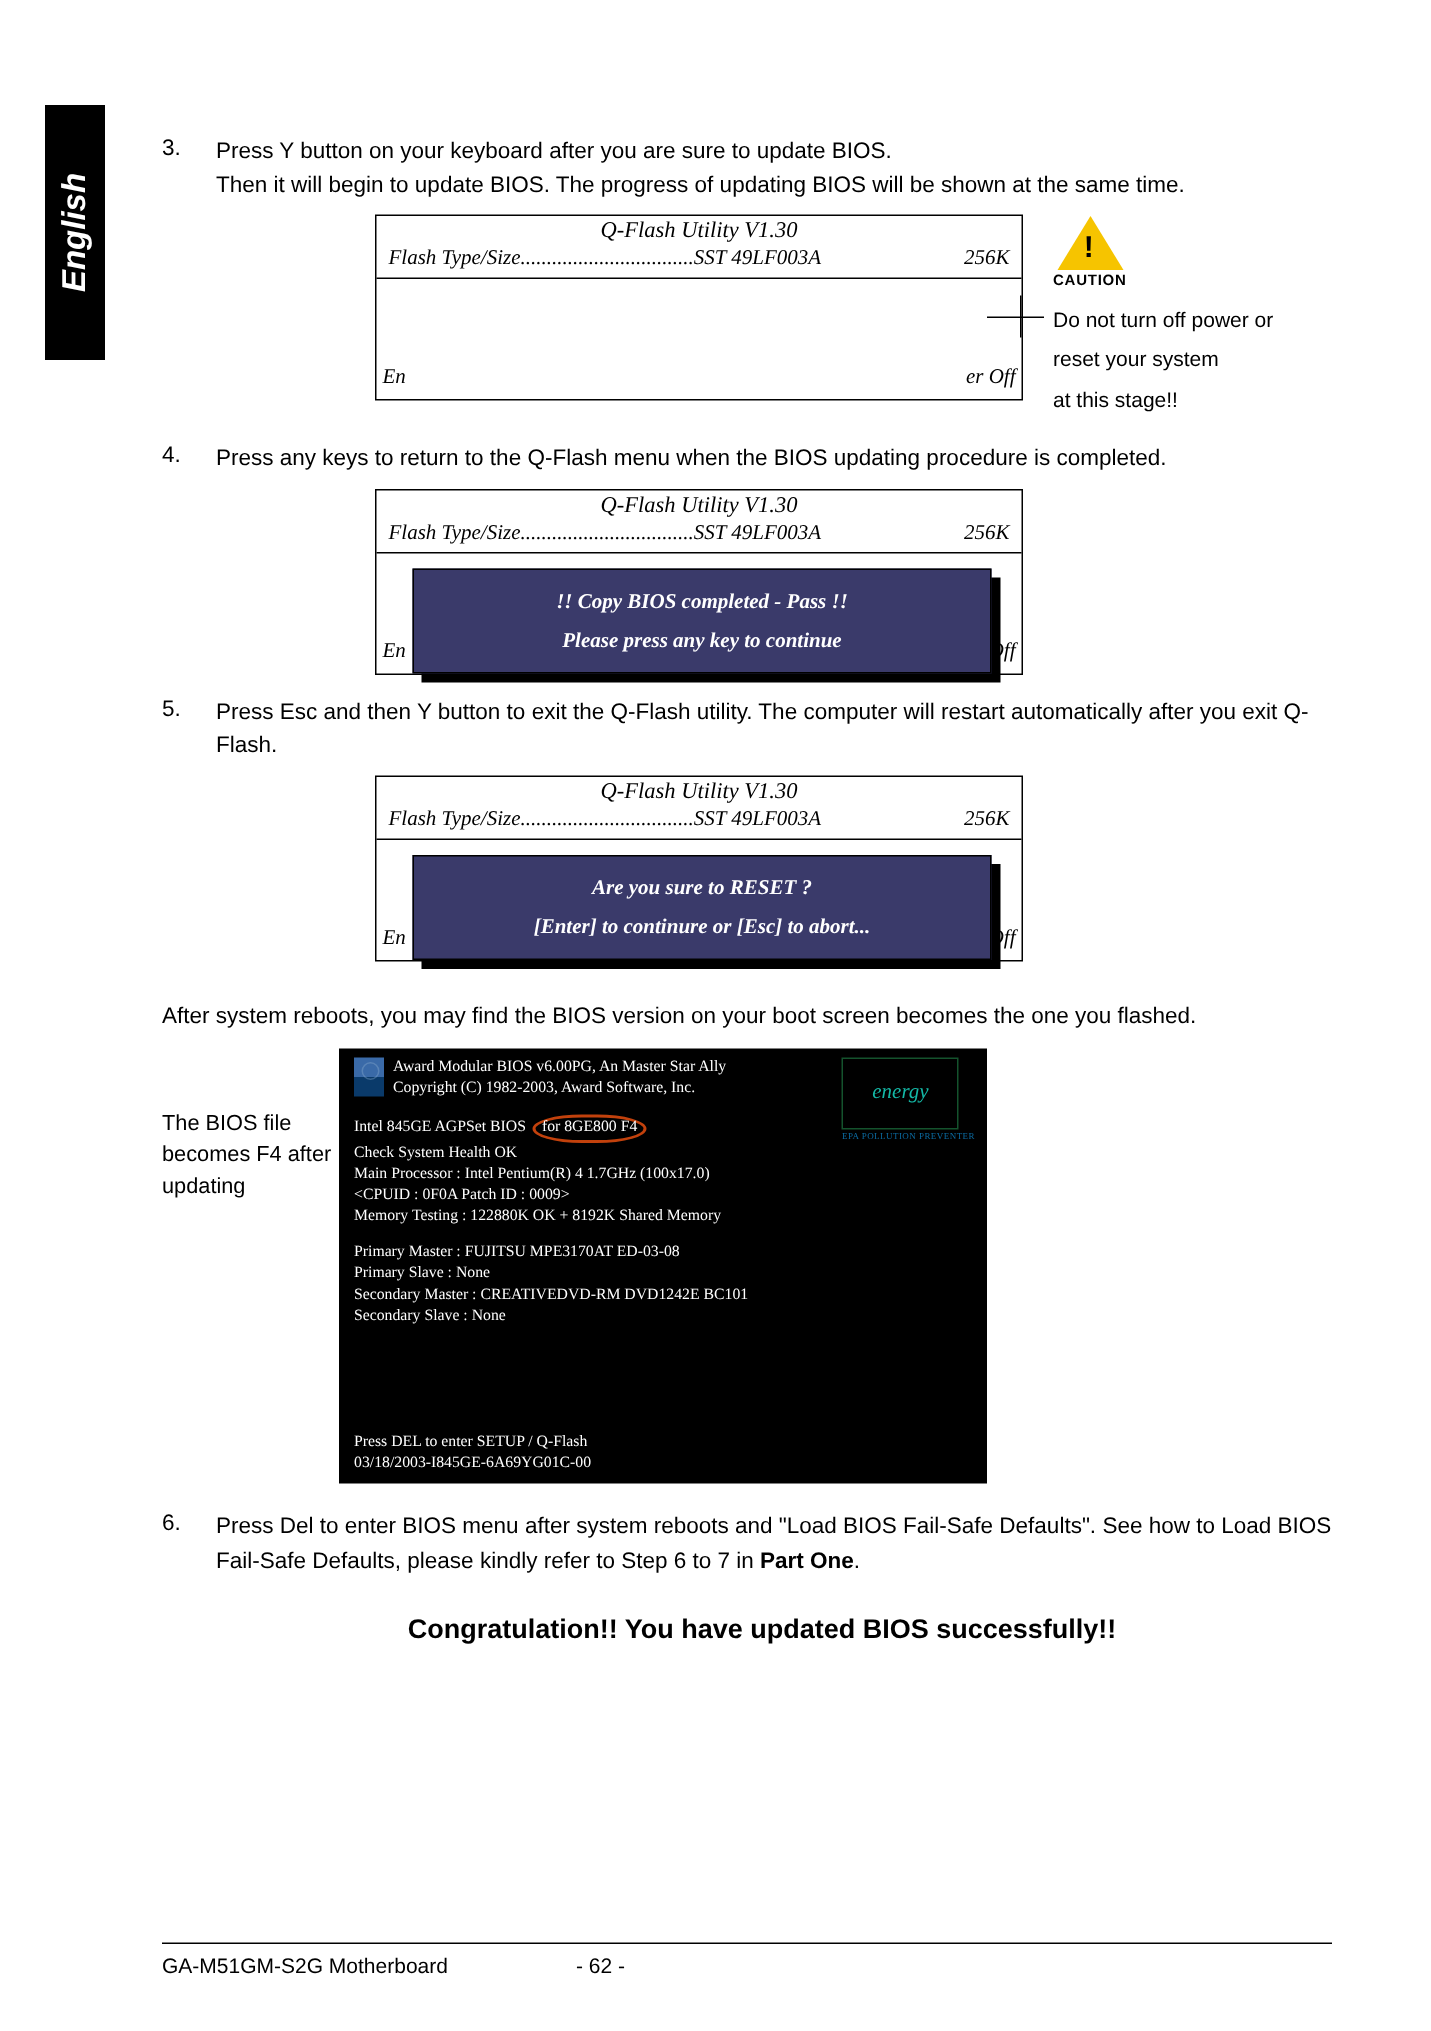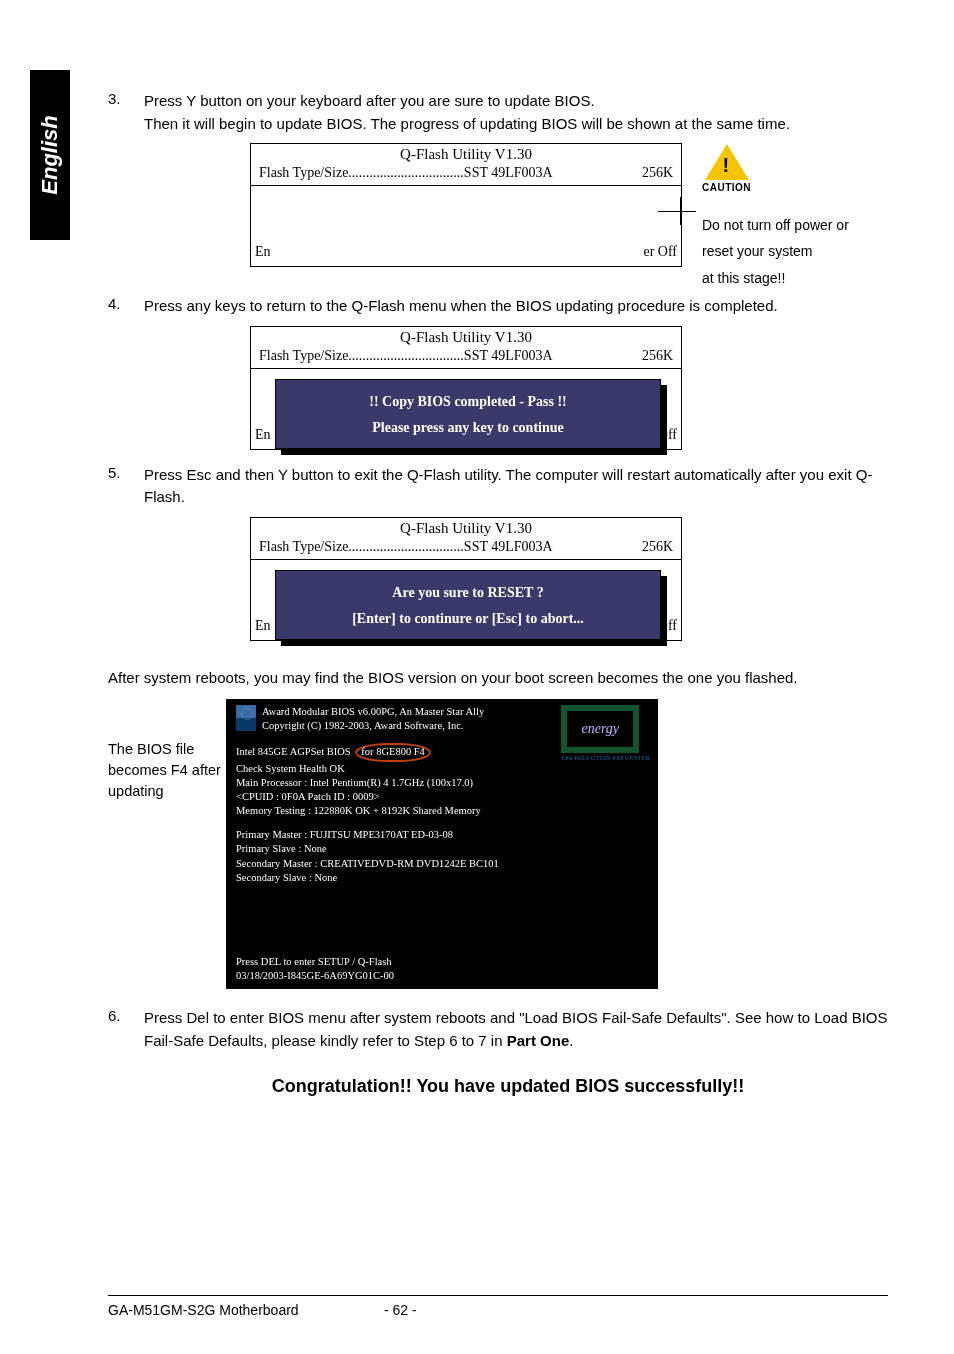--- a/index.html
+++ b/index.html
@@ -3,21 +3,21 @@
 <meta charset="utf-8">
 <style>
   * { margin:0; padding:0; box-sizing:border-box; }
   body { width:954px; height:1354px; background:#fff; font-family:Arial, Helvetica, sans-serif; color:#000; position:relative; }
   .side-tab { position:absolute; left:30px; top:70px; width:40px; height:170px; background:#000; color:#fff; display:flex; align-items:center; justify-content:center; }
   .side-tab span { transform:rotate(-90deg); font-weight:bold; font-size:22px; font-style:italic; white-space:nowrap; }
   .content { position:absolute; left:108px; top:90px; width:800px; }
   .step { display:flex; margin-bottom:8px; }
   .step-num { width:36px; font-size:15px; }
   .step-text { flex:1; font-size:15px; line-height:1.5; }
-  .qbox-wrap { position:relative; margin:7px auto 14px auto; }
+  .qbox-wrap { position:relative; margin:7px auto 14px auto;font-style:italic; }
   .qbox { border:1px solid #000; background:#fff; position:relative; }
   .qbox-title { text-align:center; font-family:"Times New Roman",serif; font-size:15px; padding:2px 0; }
   .qbox-line { font-family:"Times New Roman",serif; font-size:14px; padding:0 8px 4px 8px; display:flex; justify-content:space-between; border-bottom:1px solid #000; }
   .inner-panel { position:relative; margin:8px 20px 8px 24px; }
   .inner-shadow { position:absolute; top:6px; left:6px; right:-6px; bottom:-6px; background:#000; }
   .inner-box { position:relative; background:#fff; border:1px solid #000; text-align:center; font-family:"Times New Roman",serif; font-size:14px; padding:8px 10px; }
   .inner-box.dark { background:#3a3a6a; color:#fff; font-weight:bold; }
   .inner-box.dark .line1 { padding:6px 0 8px 0; }
   .inner-box.dark .line2 { padding:2px 0 4px 0; }
   .behind-row { position:absolute; bottom:6px; left:4px; right:4px; font-family:"Times New Roman",serif; font-size:14px; display:flex; justify-content:space-between; color:#000; }
@@ -26,21 +26,21 @@
   .caution-bang { position:absolute; top:10px; left:-4px; font-weight:bold; font-size:20px; color:#000; }
   .caution-label { font-size:10px; font-weight:bold; letter-spacing:0.5px; margin-top:2px; }
   .caution-text { font-size:14px; line-height:1.6; margin-top:4px; }
   .boot-screen { width:432px; background:#000; color:#fff; font-size:10.5px; font-family:"Times New Roman",serif; padding:6px 10px 6px 10px; position:relative; margin-left:118px; }
   .boot-header { display:flex; align-items:flex-start; }
   .award-logo { width:20px; height:26px; margin-right:6px; display:flex; flex-direction:column; }
   .award-logo .top { background:#3a6aa8; width:20px; height:13px; position:relative; }
   .award-logo .top::before { content:""; position:absolute; left:5px; top:3px; width:10px; height:10px; border:1px solid #8ac; border-radius:50%; opacity:0.4; }
   .award-logo .bot { background:#0a3a6a; width:20px; height:13px; }
   .energy-logo { position:absolute; right:8px; top:6px; text-align:center; }
-  .energy-logo .arc { width:78px; height:48px; border:6px solid #14532d; color:#c4b5fd; font-style:italic; font-size:14px; display:flex; align-items:center; justify-content:center; font-family:cursive; }
+  .energy-logo .arc { width:78px; height:48px; border:1px solid #14532d; color:#14b8a6; font-style:italic; font-size:14px; display:flex; align-items:center; justify-content:center; font-family:cursive; }
   .energy-logo .sub { color:#0b6aa0; font-size:6px; letter-spacing:0.3px; margin-top:2px; }
   .boot-screen p { margin:0; line-height:1.35; }
   .boot-screen .gap { height:10px; }
   .boot-screen .gap-lg { height:70px; }
   .highlight-circ { display:inline-block; border:2px solid #c2410c; border-radius:50%/60%; padding:0 4px; margin:0 2px; }
   .boot-row { display:flex; align-items:flex-start; margin-top:-4px; }
   .boot-annot { width:118px; font-size:14.5px; line-height:1.45; padding-top:40px; }
   .congrats { text-align:center; font-weight:bold; font-size:18px; margin-top:24px; }
   .footer { position:absolute; left:108px; bottom:36px; width:780px; border-top:1px solid #000; padding-top:6px; font-size:14px; display:flex; }
   .footer-left { width:276px; }
@@ -81,21 +81,21 @@
   </div>
 
   <div class="caution-block" style="left:594px; top:54px;">
     <div style="position:relative;">
       <div class="caution-tri">
         <span class="caution-bang">!</span>
       </div>
     </div>
     <div class="caution-label">CAUTION</div>
   </div>
-  <div style="position:absolute; left:594px; top:120px;">
+  <div style="position:absolute; left:594px; top:108px;">
     <div class="caution-text">Do not turn off power or</div>
     <div class="caution-text">reset your system</div>
     <div class="caution-text">at this stage!!</div>
   </div>
 
   <div style="height:14px;"></div>
 
   <div class="step">
     <div class="step-num">4.</div>
     <div class="step-text">Press any keys to return to the Q-Flash menu when the BIOS updating procedure is completed.</div>

